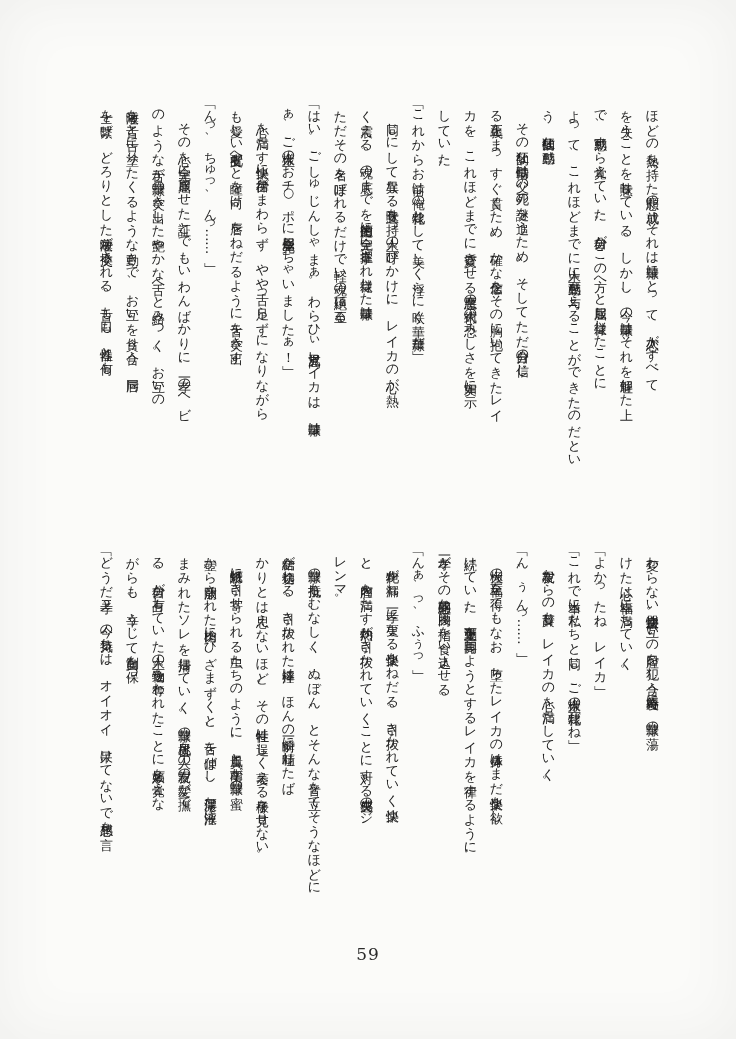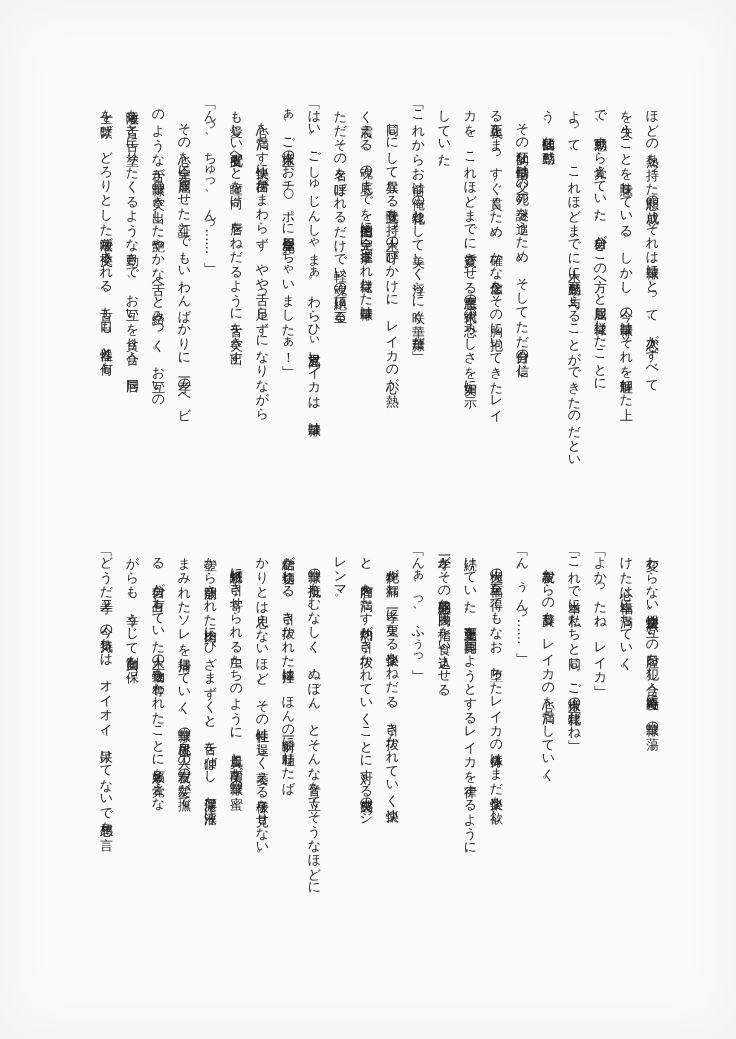--- a/index.html
+++ b/index.html
@@ -91,13 +91,14 @@
       <div class="vline">　隷華の抵抗もむなしく、ぬぼん、とそんな音を立てそうなほどに</div>
       <div class="vline">結合が途切れる。引き抜かれた淫棒は、ほんの一瞬前に吐精したば</div>
       <div class="vline">かりとは思えないほど。その牡性は逞しく萎える様子を見せない。</div>
       <div class="vline">　誘蛾灯に引き寄せられる虫たちのように、風貴と美南が隷華の蜜</div>
       <div class="vline">壺から開放された肉槍にひざまずくと、舌を伸ばし、濃厚な淫液に</div>
       <div class="vline">まみれたソレを清掃していく。隷華の桃尻を二人の親友の髪が撫で</div>
       <div class="vline">る。自分が占有していた主人の逸物を奪われたことに嫉妬を覚えな</div>
       <div class="vline">がらも、辛うじて自制を保つ。</div>
       <div class="vline">「どうだ孝二？　今の気持ちは。オイオイ、呆けてないで感想を言</div>
     </section>
+  <div class="pageno">59</div>
 </div>
 
 </body></html>

